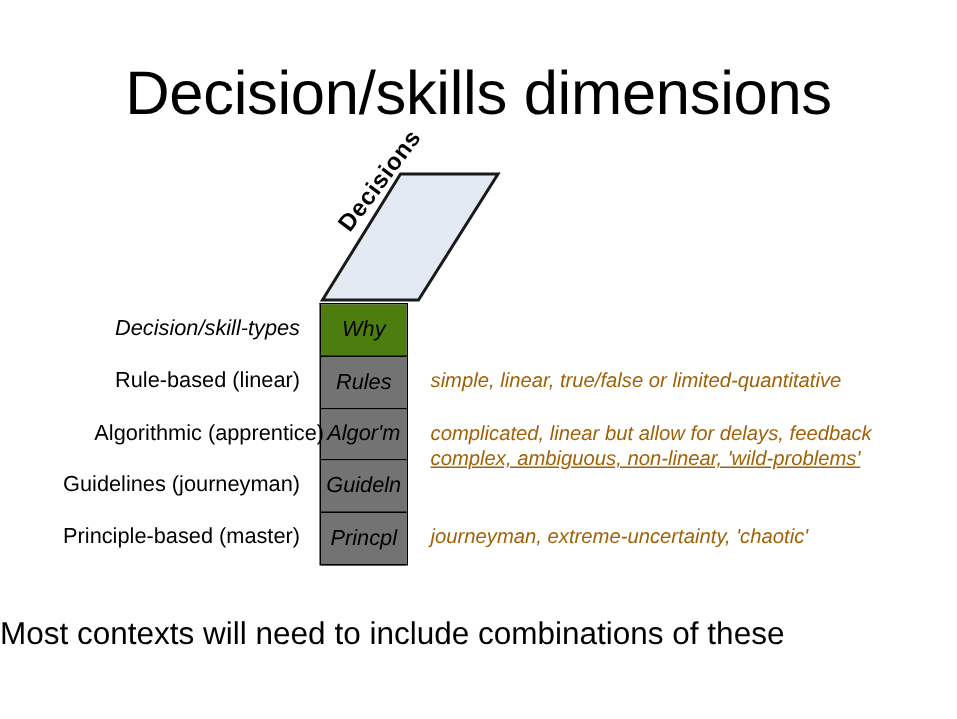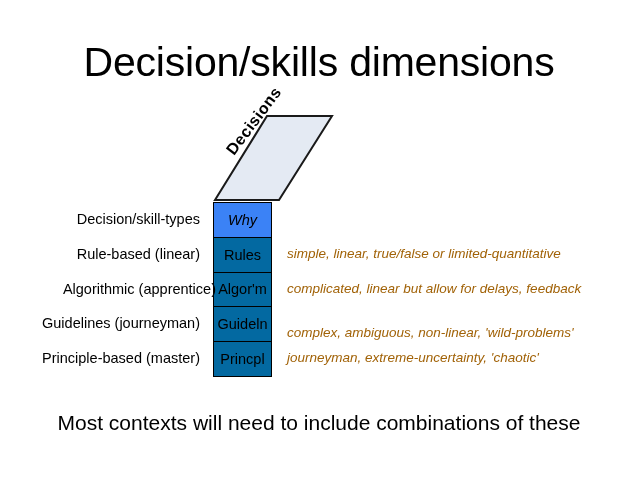--- a/index.html
+++ b/index.html
@@ -88,38 +88,40 @@
     display: flex;
     align-items: center;
     justify-content: center;
     font-size: 14.5px;
     color: #000;
     background: #ffffff;
     white-space: nowrap;
   }
   .cell.header-cell {
     font-style: italic;
-    background: #3b82f6;
+    background: #4d7c0f;
   }
   .cell.filled {
-    background: #0369a1;
+    background: #737373;
+    font-style: italic;
   }
 
   
   .row-label {
     position: absolute;
     left: 0;
     width: 200px;
     text-align: right;
     font-size: 14.5px;
     line-height: 34.8px;
     color: #000;
     white-space: nowrap;
   }
   .row-label.head {
+    font-style: italic;
   }
 
   
   .row-desc {
     position: absolute;
     left: 287px;
     width: 351px;
     text-align: left;
     font-size: 13.5px;
     line-height: 34.8px;
@@ -127,21 +129,20 @@
     color: #a16207;
     white-space: nowrap;
   }
 
   
   .caption {
     position: absolute;
     left: 0;
     top: 408px;
     width: 638px;
-    text-align: center;
     font-size: 21px;
     line-height: 30px;
     color: #000;
     white-space: nowrap;
   }
 </style>
 </head>
 <body>
 
 <div class="slide">
@@ -166,18 +167,18 @@
   </div>
 
   <div class="row-label head" style="top:202px;">Decision/skill-types</div>
   <div class="row-label" style="top:236.8px;">Rule-based (linear)</div>
   <div class="row-label" style="top:271.6px;padding-left:16px;">Algorithmic (apprentice)</div>
   <div class="row-label" style="top:306.4px;">Guidelines (journeyman)</div>
   <div class="row-label" style="top:341.2px;">Principle-based (master)</div>
 
   <div class="row-desc" style="top:236.8px;">simple, linear, true/false or limited-quantitative</div>
   <div class="row-desc" style="top:271.6px;">complicated, linear but allow for delays, feedback</div>
-  <div class="row-desc" style="top:316px;">complex, ambiguous, non-linear, 'wild-problems'</div>
+  <div class="row-desc" style="top:289px;text-decoration:underline;">complex, ambiguous, non-linear, 'wild-problems'</div>
   <div class="row-desc" style="top:341.2px;">journeyman, extreme-uncertainty, 'chaotic'</div>
 
   <div class="caption">Most contexts will need to include combinations of these</div>
 
 </div>
 
 </body></html>

